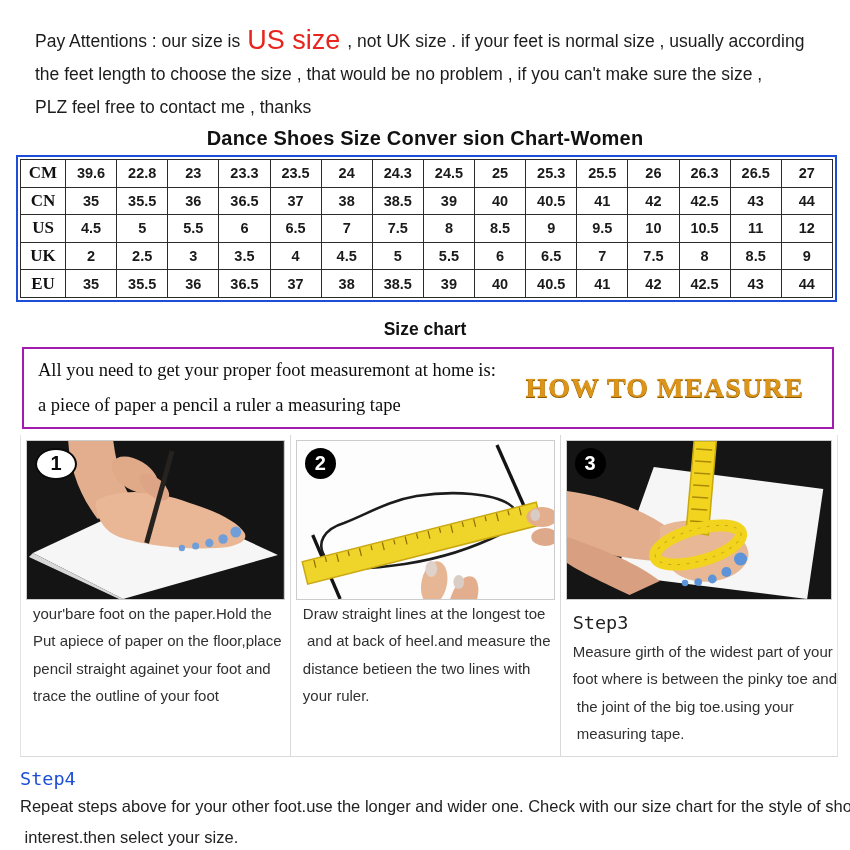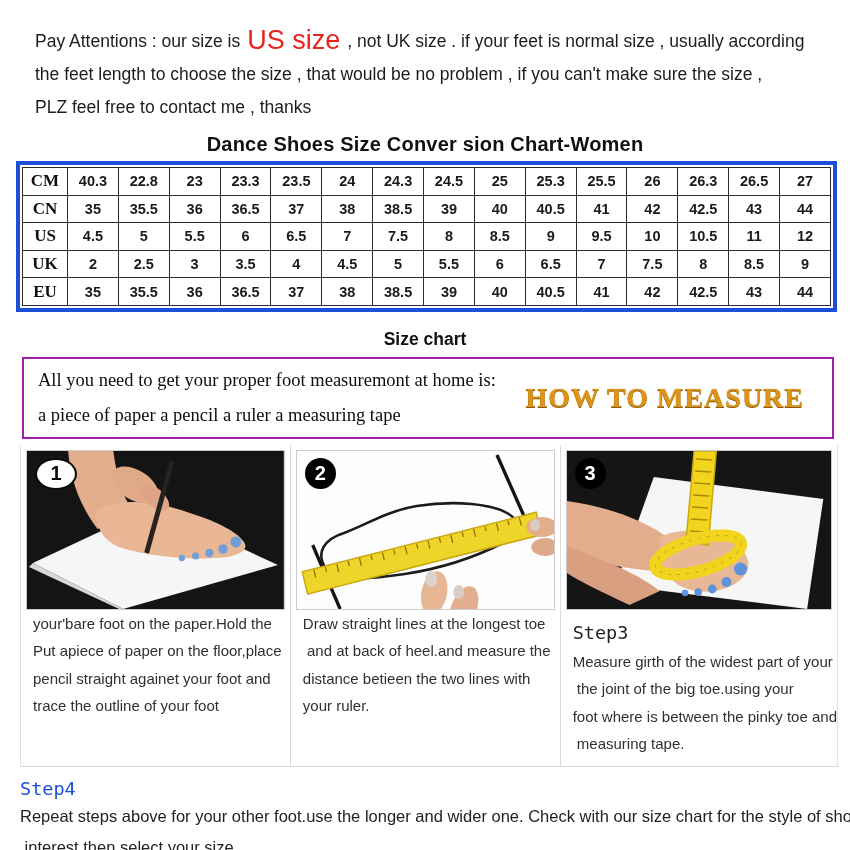--- a/index.html
+++ b/index.html
@@ -7,24 +7,24 @@
     position:relative; width:850px; height:850px; background:#fff;
     font-family:"Liberation Sans", sans-serif; color:#111; overflow:hidden;
   }
 
   
   .intro { margin:24px 28px 0 35px; font-size:17.5px; color:#1c1c1c; }
   .intro .iline { display:block; line-height:33px; }
   .us-size { color:#e8241f; font-size:27px; padding:0 7px; vertical-align:-2px; }
 
   
-  .chart-title { text-align:center; font-weight:bold; font-size:20px; margin-top:9px; letter-spacing:0.2px; }
-
-  
-  .table-wrap { margin:5px 13px 0 16px; border:4px solid #1d4ed8; padding:2px; background:#fff; }
+  .chart-title { text-align:center; font-weight:bold; font-size:20px; margin-top:3px; letter-spacing:0.2px; }
+
+  
+  .table-wrap { margin:5px 13px 0 16px; border:2px solid #1d4ed8; padding:2px; background:#fff; }
   table.size-table { width:100%; border-collapse:collapse; table-layout:fixed; }
   .size-table th, .size-table td {
     border:1px solid #2b2b2b; text-align:center; height:26.6px; padding:0;
   }
   .size-table th {
     font-family:"Liberation Serif", serif; font-weight:bold; font-size:17px; width:44px; background:#fff;
   }
   .size-table td { font-weight:bold; font-size:14.5px; color:#1a1a1a; }
 
   
@@ -80,21 +80,21 @@
     <span class="iline">PLZ feel free to contact me , thanks</span>
   </div>
 
   <div class="chart-title">Dance Shoes Size Conver sion Chart-Women</div>
 
   <div class="table-wrap">
     <table class="size-table">
       <tbody>
           <tr>
             <th>CM</th>
-            <td>40.3</td>
+            <td>39.6</td>
             <td>22.8</td>
             <td>23</td>
             <td>23.3</td>
             <td>23.5</td>
             <td>24</td>
             <td>24.3</td>
             <td>24.5</td>
             <td>25</td>
             <td>25.3</td>
             <td>25.5</td>
@@ -293,22 +293,22 @@
           <circle cx="158" cy="131" r="5" fill="#5d93d8"></circle>
           <circle cx="144" cy="138" r="4.4" fill="#5d93d8"></circle>
           <circle cx="130" cy="141" r="3.8" fill="#5d93d8"></circle>
           <circle cx="117" cy="142" r="3.2" fill="#5d93d8"></circle>
         </svg>
         <div class="badge dark">3</div>
       </div>
       <div class="step-title">Step3</div>
       <div class="step-lines">
           <div class="line">Measure girth of the widest part of your</div>
+          <div class="line">foot where is between the pinky toe and</div>
           <div class="line"> the joint of the big toe.using your</div>
-          <div class="line">foot where is between the pinky toe and</div>
           <div class="line"> measuring tape.</div>
         </div>
     </div>
 
   </div>
 
   <div class="step4">
     <div class="step4-title">Step4</div>
     <div class="step4-lines">
         <div class="line">Repeat steps above for your other foot.use the longer and wider one. Check with our size chart for the style of shoes you have</div>

